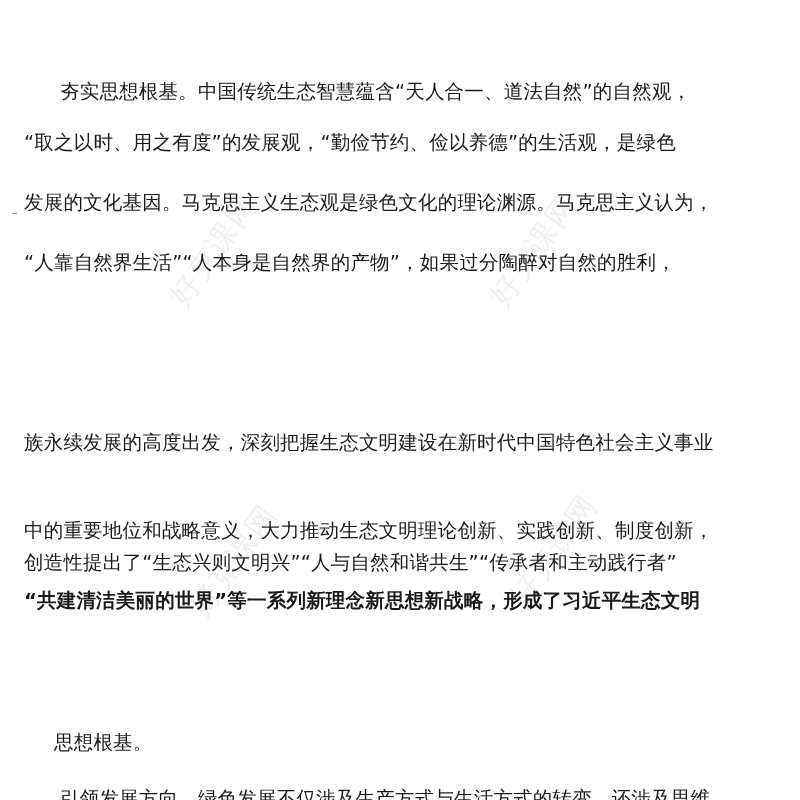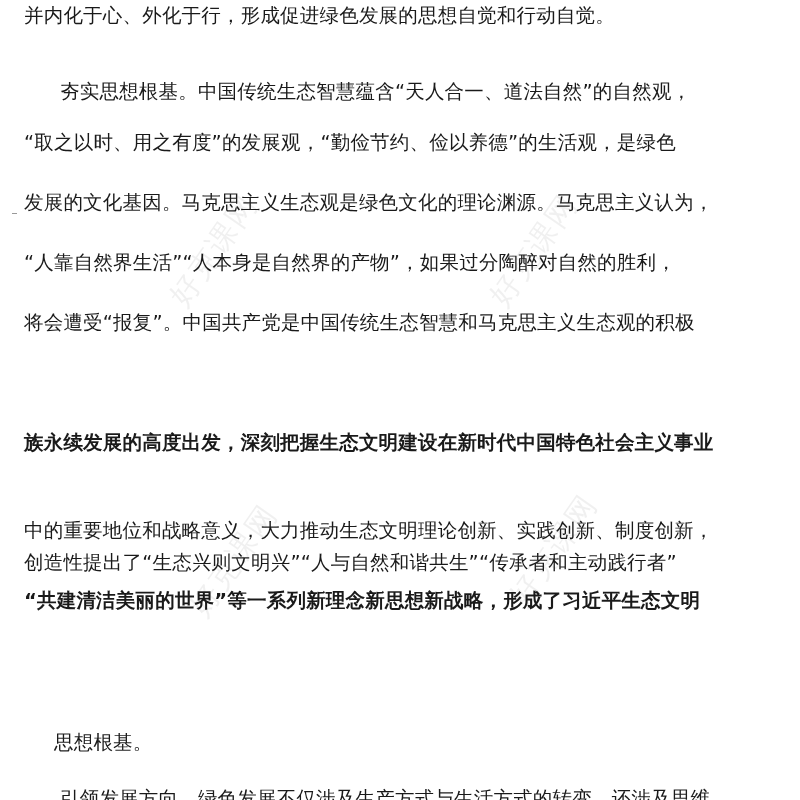--- a/index.html
+++ b/index.html
@@ -54,25 +54,23 @@
 <body>
 
 <div class="page">
   <div class="tick"></div>
 
   <div class="watermark" style="left:150px; top:230px;">好克课网</div>
   <div class="watermark" style="left:470px; top:230px;">好克课网</div>
   <div class="watermark" style="left:170px; top:540px;">好克课网</div>
   <div class="watermark" style="left:490px; top:530px;">好克课网</div>
 
-  <div class="line" style="top:3px;">并内化于心、外化于行，形成促进绿色发展的思想自觉和行动自觉。</div>
   <div class="line indent" style="top:79px;">夯实思想根基。中国传统生态智慧蕴含“天人合一、道法自然”的自然观，</div>
   <div class="line" style="top:130px;">“取之以时、用之有度”的发展观，“勤俭节约、俭以养德”的生活观，是绿色</div>
   <div class="line" style="top:190px;">发展的文化基因。马克思主义生态观是绿色文化的理论渊源。马克思主义认为，</div>
   <div class="line" style="top:250px;">“人靠自然界生活”“人本身是自然界的产物”，如果过分陶醉对自然的胜利，</div>
-  <div class="line" style="top:310px;">将会遭受“报复”。中国共产党是中国传统生态智慧和马克思主义生态观的积极</div>
-  <div class="line" style="top:430px;font-weight:bold;">族永续发展的高度出发，深刻把握生态文明建设在新时代中国特色社会主义事业</div>
+  <div class="line" style="top:430px;">族永续发展的高度出发，深刻把握生态文明建设在新时代中国特色社会主义事业</div>
   <div class="line" style="top:490px;margin-top:28px;">中的重要地位和战略意义，大力推动生态文明理论创新、实践创新、制度创新，</div>
   <div class="line" style="top:550px;">创造性提出了“生态兴则文明兴”“人与自然和谐共生”“传承者和主动践行者”</div>
   <div class="line" style="top:588px;font-weight:bold;">“共建清洁美丽的世界”等一系列新理念新思想新战略，形成了习近平生态文明</div>
   <div class="line" style="top:730px;margin-left:30px;">思想根基。</div>
   <div class="line indent" style="top:786px;">引领发展方向。绿色发展不仅涉及生产方式与生活方式的转变，还涉及思维</div>
 </div>
 
 </body></html>

